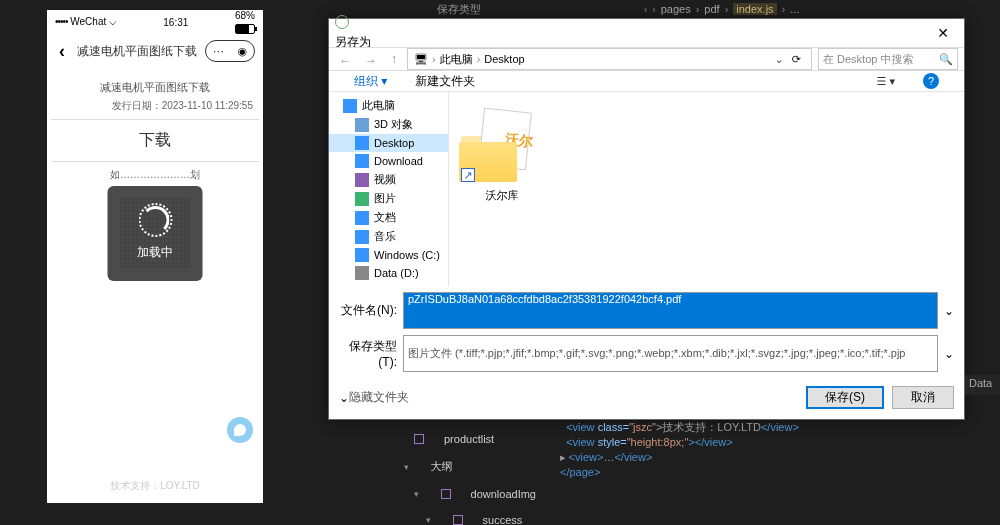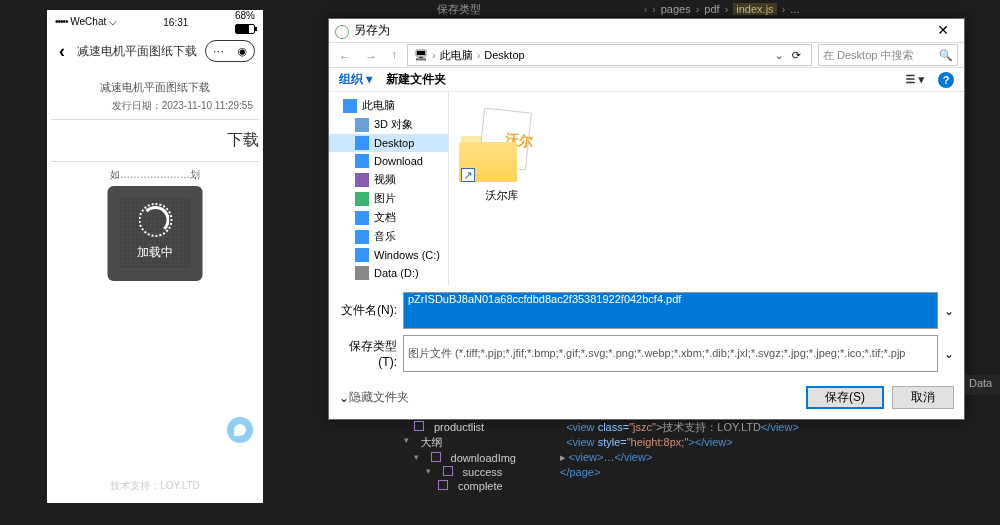--- a/index.html
+++ b/index.html
@@ -18,45 +18,45 @@
 .batt-icon { display: inline-block; width: 20px; height: 10px; border: 1px solid #000; border-radius: 2px; position: relative; }
 .batt-icon::after { content: ""; position: absolute; right: -3px; top: 2px; width: 2px; height: 4px; background: #000; }
 .batt-icon .fill { display: block; width: 70%; height: 100%; background: #000; }
 .ph-nav { height: 34px; display: flex; align-items: center; justify-content: space-between; padding: 0 8px; }
 .ph-nav .back { font-size: 18px; font-weight: bold; padding: 0 4px; }
 .ph-nav .title { font-size: 12px; color: #333; }
 .capsule { width: 50px; height: 22px; border: 1.5px solid #333; border-radius: 12px; display: flex; align-items: center; justify-content: space-around; font-size: 11px; }
 .ph-body { padding: 6px 4px; font-size: 11px; color: #666; }
 .ph-body .line1 { text-align: center; padding: 6px 0 2px; color: #555; }
 .ph-body .datetxt { text-align: right; padding: 2px 6px 6px; font-size: 10px; }
-.dlbtn { border-top: 1px solid #ddd; border-bottom: 1px solid #ddd; padding: 10px 0; text-align: right; font-size: 16px; color: #333; }
+.dlbtn { border-top: 1px solid #ddd; border-bottom: 1px solid #ddd; padding: 10px 0; text-align: center; font-size: 16px; color: #333; }
 .subline { text-align: center; padding: 6px 20px; font-size: 10px; }
 .qr { width: 70px; height: 70px; margin: 10px auto; background:
   repeating-linear-gradient(0deg, #000 0 2px, transparent 2px 4px),
   repeating-linear-gradient(90deg, #000 0 2px, transparent 2px 4px); opacity:.35; }
 .toast { position: absolute; left: 50%; top: 176px; transform: translateX(-50%); width: 95px; height: 95px; background: rgba(60,60,60,.92); border-radius: 6px; color: #fff; display: flex; flex-direction: column; align-items: center; justify-content: center; font-size: 12px; z-index:5;}
 .spinner { width: 28px; height: 28px; border: 3px solid transparent; border-top-color: #fff; border-right-color: #fff; border-radius: 50%; margin-bottom: 10px; position: relative; }
 .spinner::before { content: ""; position: absolute; inset: -6px; border: 2px dotted #fff; border-radius: 50%; }
 .ph-footer { position: absolute; bottom: 10px; left: 0; right: 0; text-align: center; font-size: 10px; color: #ccc; }
 .bubble { position: absolute; right: 10px; bottom: 60px; width: 26px; height: 26px; background: #8ecff3; border-radius: 50%; display:flex; align-items:center; justify-content:center; }
 .bubble::before { content:""; width:12px;height:12px;background:#fff;border-radius:50% 50% 50% 0; }
 
 .dialog { position: absolute; left: 328px; top: 18px; width: 637px; height: 402px; background: #fff; border: 1px solid #666; box-shadow: 0 0 12px rgba(0,0,0,.5); display:flex; flex-direction:column; }
 .dlg-title { height: 28px; display: flex; align-items: center; padding: 0 6px; justify-content: space-between; font-size: 12px; }
-.dlg-title .tleft { display:flex; align-items:flex-end; gap:5px;}
+.dlg-title .tleft { display:flex; align-items:flex-start; gap:5px;flex-direction:column;}
 .dlg-title .ticon { width:14px;height:14px;border:1px solid #6a6;border-radius:50%; }
 .dlg-close { width:30px; text-align:center; font-size:14px;}
 .dlg-nav { height: 32px; border-top:1px solid #ddd; border-bottom:1px solid #ddd; display:flex; align-items:center; padding: 0 6px; gap:6px; font-size:12px;}
 .navarrow { color:#888; padding:0 4px; }
 .bc { flex:1; border:1px solid #ccc; height:22px; padding:0 6px; display:flex; align-items:center; gap:4px; font-size:11px;}
 .bc .sep{ color:#888;}
 .bc .dd{ margin-left:auto; color:#555;}
 .bc .refresh{ padding:0 4px;}
 .search { width:140px; border:1px solid #ccc; height:22px; padding:0 4px; font-size:11px; color:#888; display:flex; align-items:center; justify-content:space-between;}
-.dlg-tools { height:28px; display:flex; align-items:center; padding:0 10px; font-size:12px; gap:14px;font-weight:bold;}
+.dlg-tools { height:28px; display:flex; align-items:center; padding:0 25px; font-size:12px; gap:28px;}
 .org { color:#0066cc;}
 .spacer { flex:1;}
 .viewbtn { color:#333; font-size:11px;}
 .help { width:16px;height:16px; background:#0078d7;color:#fff;border-radius:50%; display:flex;align-items:center;justify-content:center;font-size:11px;}
 .dlg-body { flex:1; display:flex; border-top:1px solid #e5e5e5;}
 .tree { width:120px; border-right:1px solid #e5e5e5; padding:4px 0; font-size:11px; overflow:hidden;}
 .tree .item { padding:2px 6px 2px 14px; display:flex; align-items:center; gap:5px; white-space:nowrap;}
 .tree .item.sel { background:#cce8ff;}
 .tree .sub { padding-left:26px;}
 .ico { width:14px;height:14px; display:inline-block;}
@@ -86,21 +86,21 @@
 .frow .input, .frow .sel { flex:1; border:1px solid #999; height:37px; font-size:11px; padding:0 4px;}
 .frow .input.fname-in { background:#0078d7; color:#fff;}
 .frow .sel { background:#fff; color:#555; display:flex; align-items:center;}
 .dlg-bottom { padding:4px 10px 10px; display:flex; align-items:center; font-size:12px;}
 .hide-folders { color:#555;}
 .dbtn { border:1px solid #adadad; background:#e1e1e1; padding:2px 18px; font-size:12px; margin-left:8px;}
 .dbtn.primary { background:#e1e1e1; border-color:#0078d7; box-shadow: inset 0 0 0 1px #0078d7;}
 
 .codearea { position: absolute; left: 560px; top: 420px; right: 0; bottom:0; color:#888; font-family: Consolas, monospace; font-size:11px; line-height:15px; white-space:pre; overflow:hidden;}
 .outline { position:absolute; left:392px; top:420px; width:165px; bottom:0; color:#ccc; font-size:11px;}
-.outline .orow { padding:1px 4px 1px 12px; display:flex; align-items:flex-start; gap:10px;}
+.outline .orow { padding:1px 4px 1px 12px; display:flex; align-items:center; gap:20px;margin-top:12px;}
 .outline .orow.caret::before { content:"▸"; color:#888; font-size:9px; margin-right:2px;}
 .outline .orow.caret.open::before { content:"▾";}
 .outline .cube { width:10px;height:10px; border:1px solid #a074c4;}
 .outline .indent1{ padding-left:22px;}
 .outline .indent2{ padding-left:34px;}
 .outline .indent3{ padding-left:46px;}
 
 .tag{ color:#4a8fd0;} .attr{color:#87c3ff;} .str{color:#ce9178;} .op{color:#999;}
 .rightpanel{ position:absolute; right:0; top:375px; width:35px; height:20px; background:#252525; color:#aaa; font-size:11px; padding:2px 4px;}
 </style>

